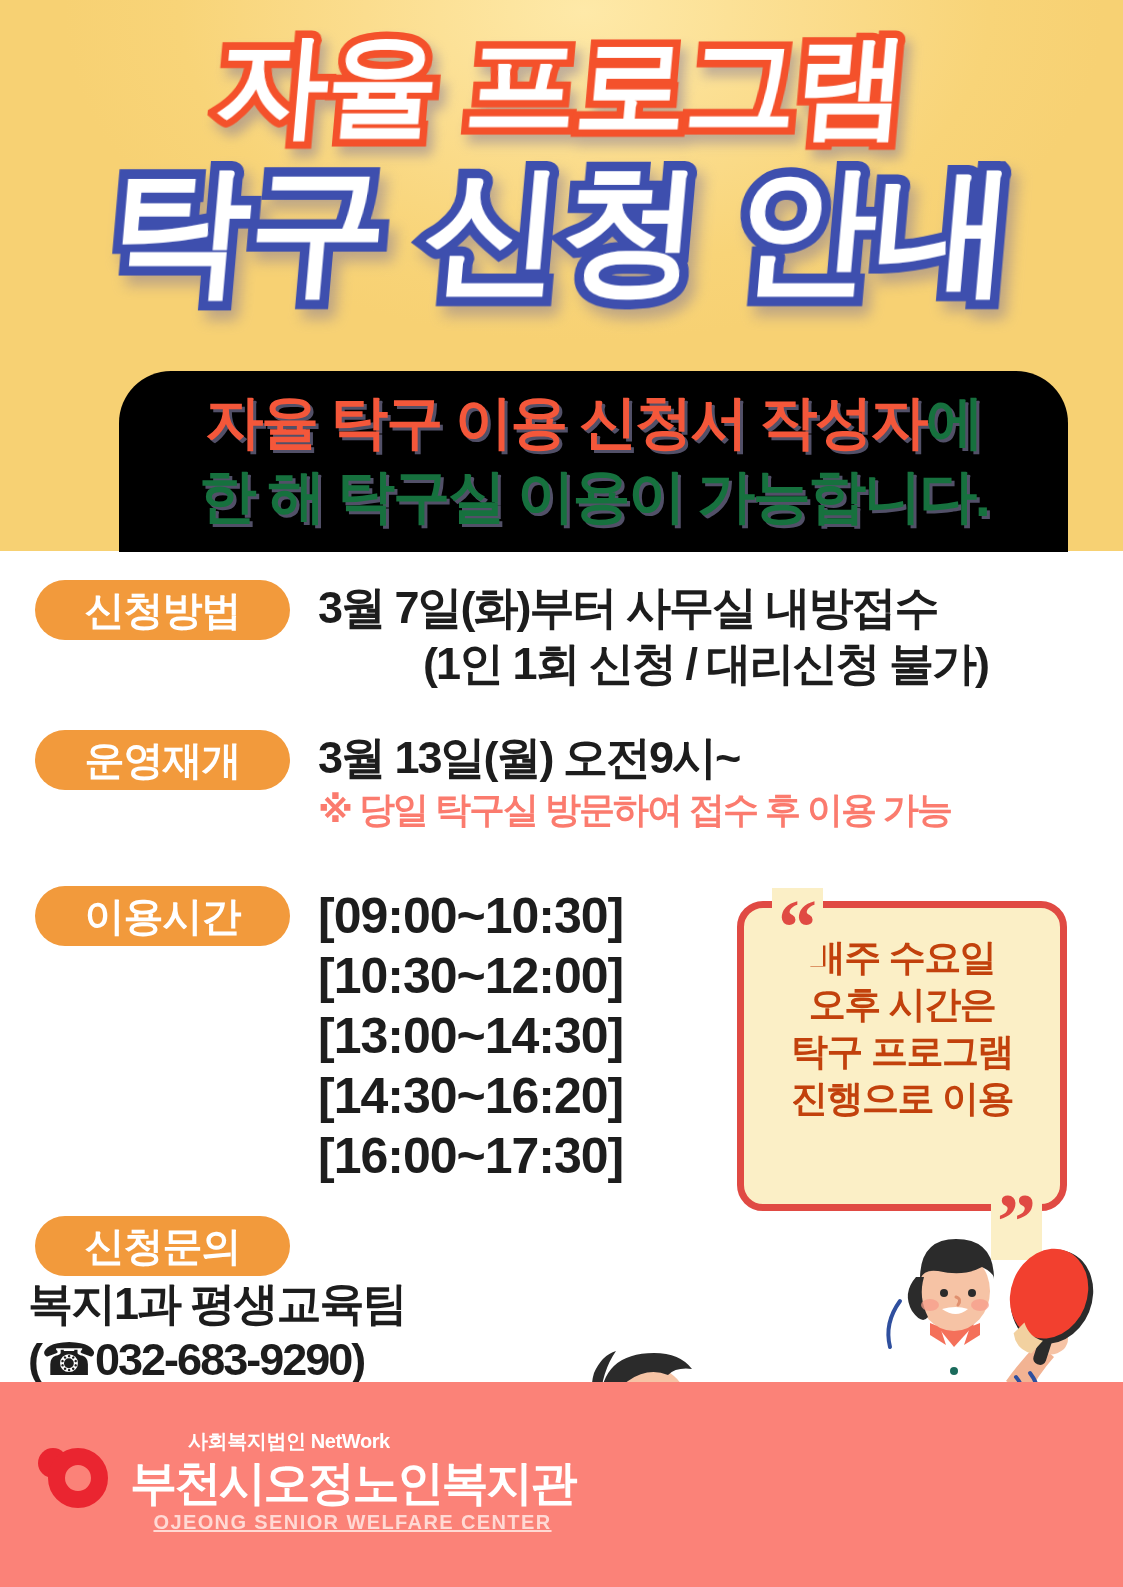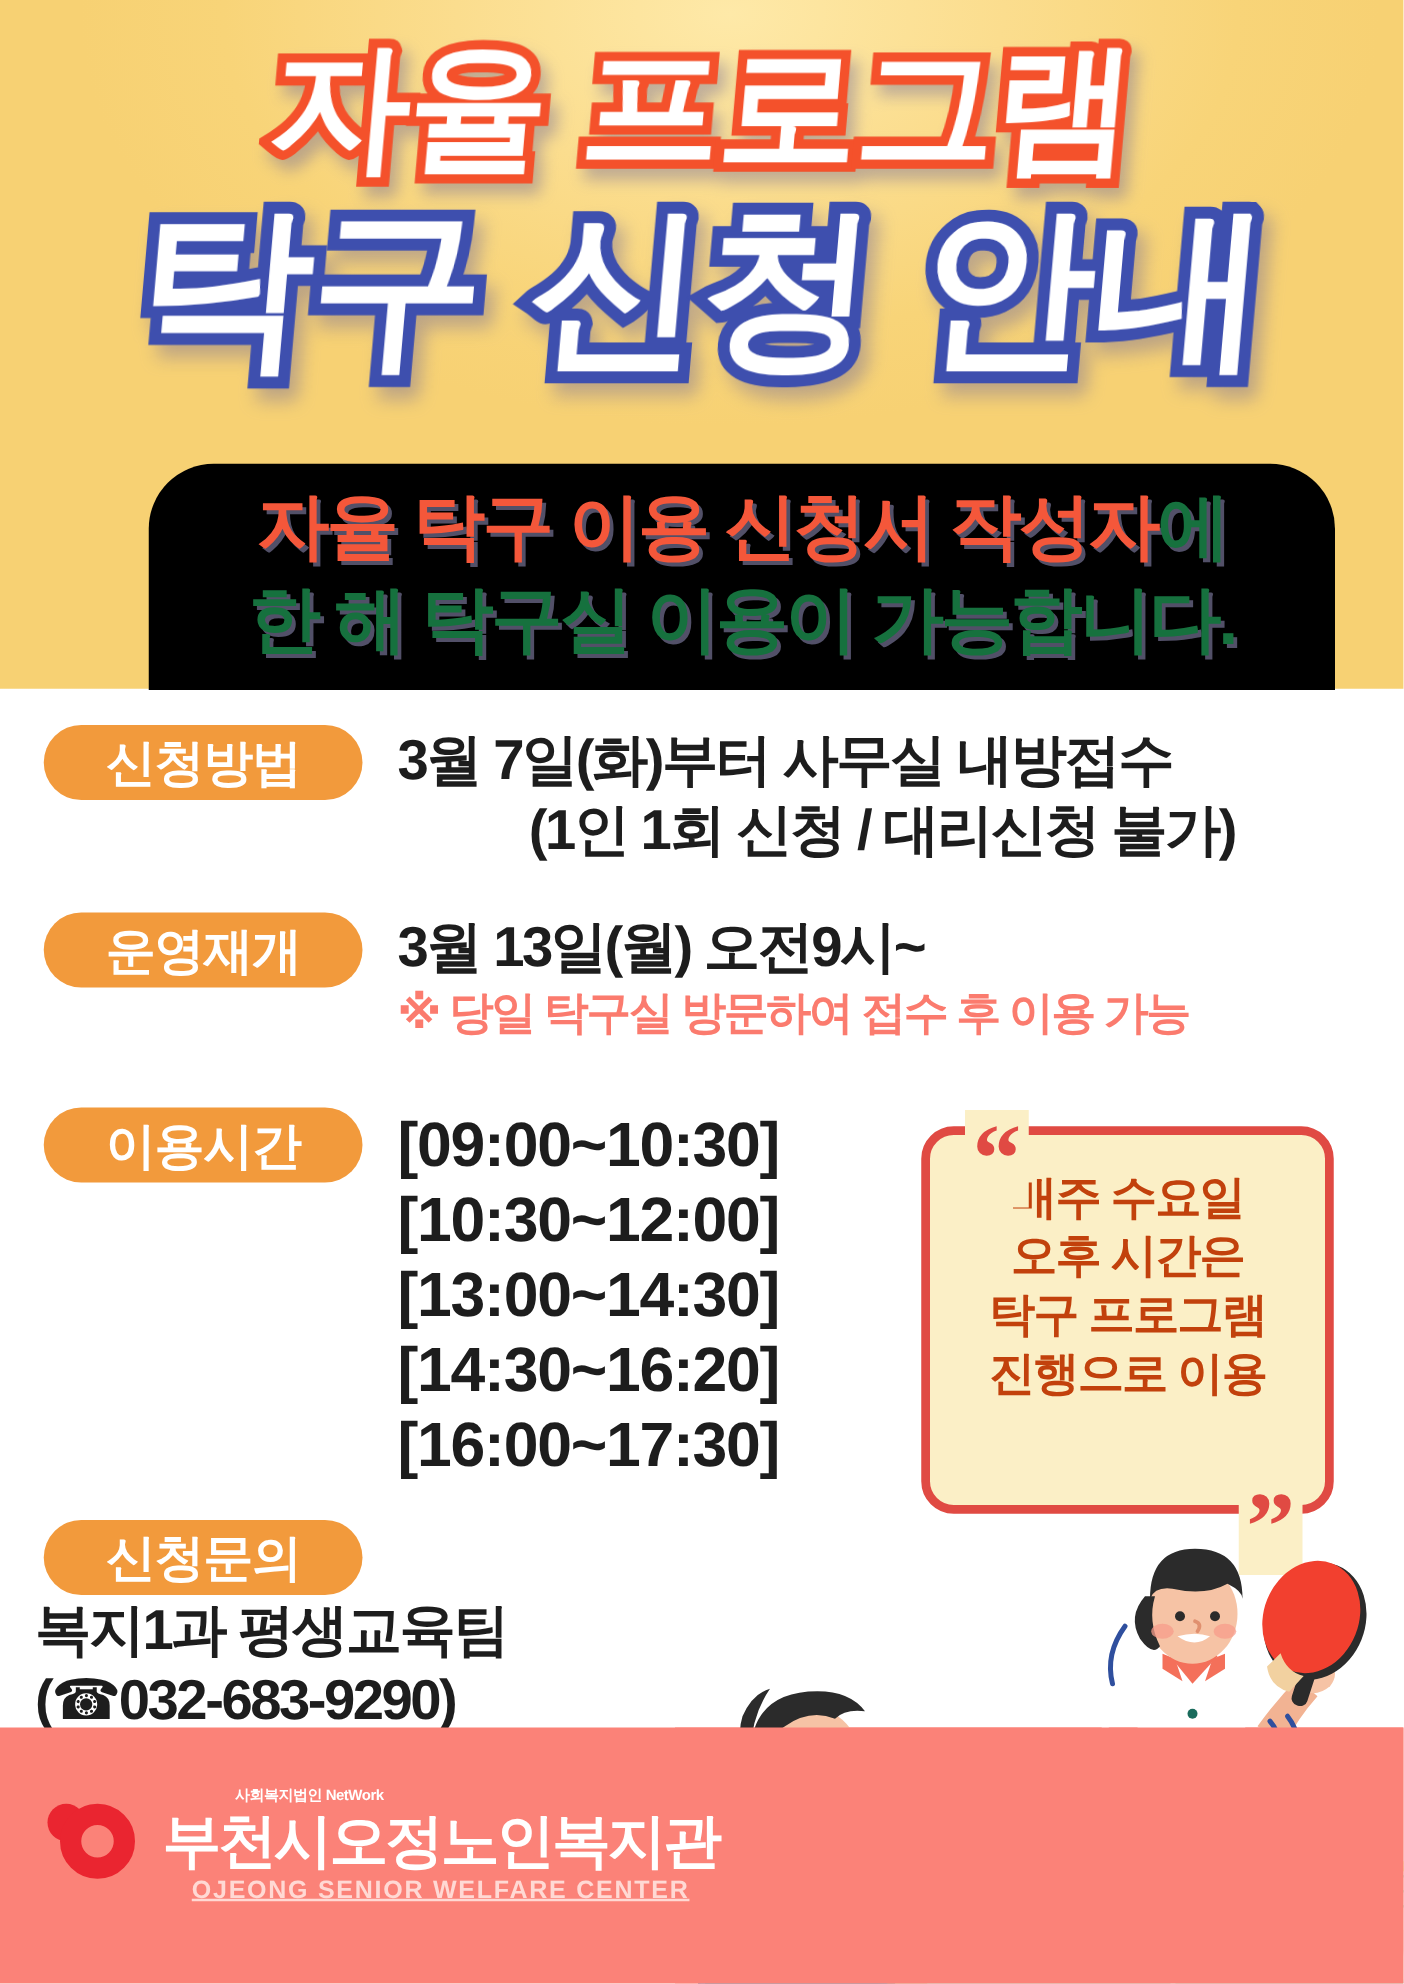--- a/index.html
+++ b/index.html
@@ -121,21 +121,21 @@
   .logo-ring{
     position:absolute;left:10px;top:6px;width:60px;height:60px;
     border:17px solid #EA2530;border-radius:50%;box-sizing:border-box;
   }
   .logo-dot{
     position:absolute;left:0px;top:6px;width:30px;height:30px;
     background:#EA2530;border-radius:50%;
   }
   .logo-txt{margin-left:14px;}
   .logo-small{
-    color:#ffffff;font-weight:900;font-size:12px;letter-spacing:-.4px;
+    color:#ffffff;font-weight:900;font-size:20px;letter-spacing:-.4px;
     margin-left:58px;margin-bottom:2px;
   }
   .logo-main{
     color:#ffffff;font-weight:900;font-size:47px;letter-spacing:-2.5px;line-height:52px;
   }
   .logo-eng{
     color:#FFD9D4;font-weight:700;font-size:20px;letter-spacing:1.4px;
     text-align:center;margin-top:2px;text-decoration:underline;
   }
 

